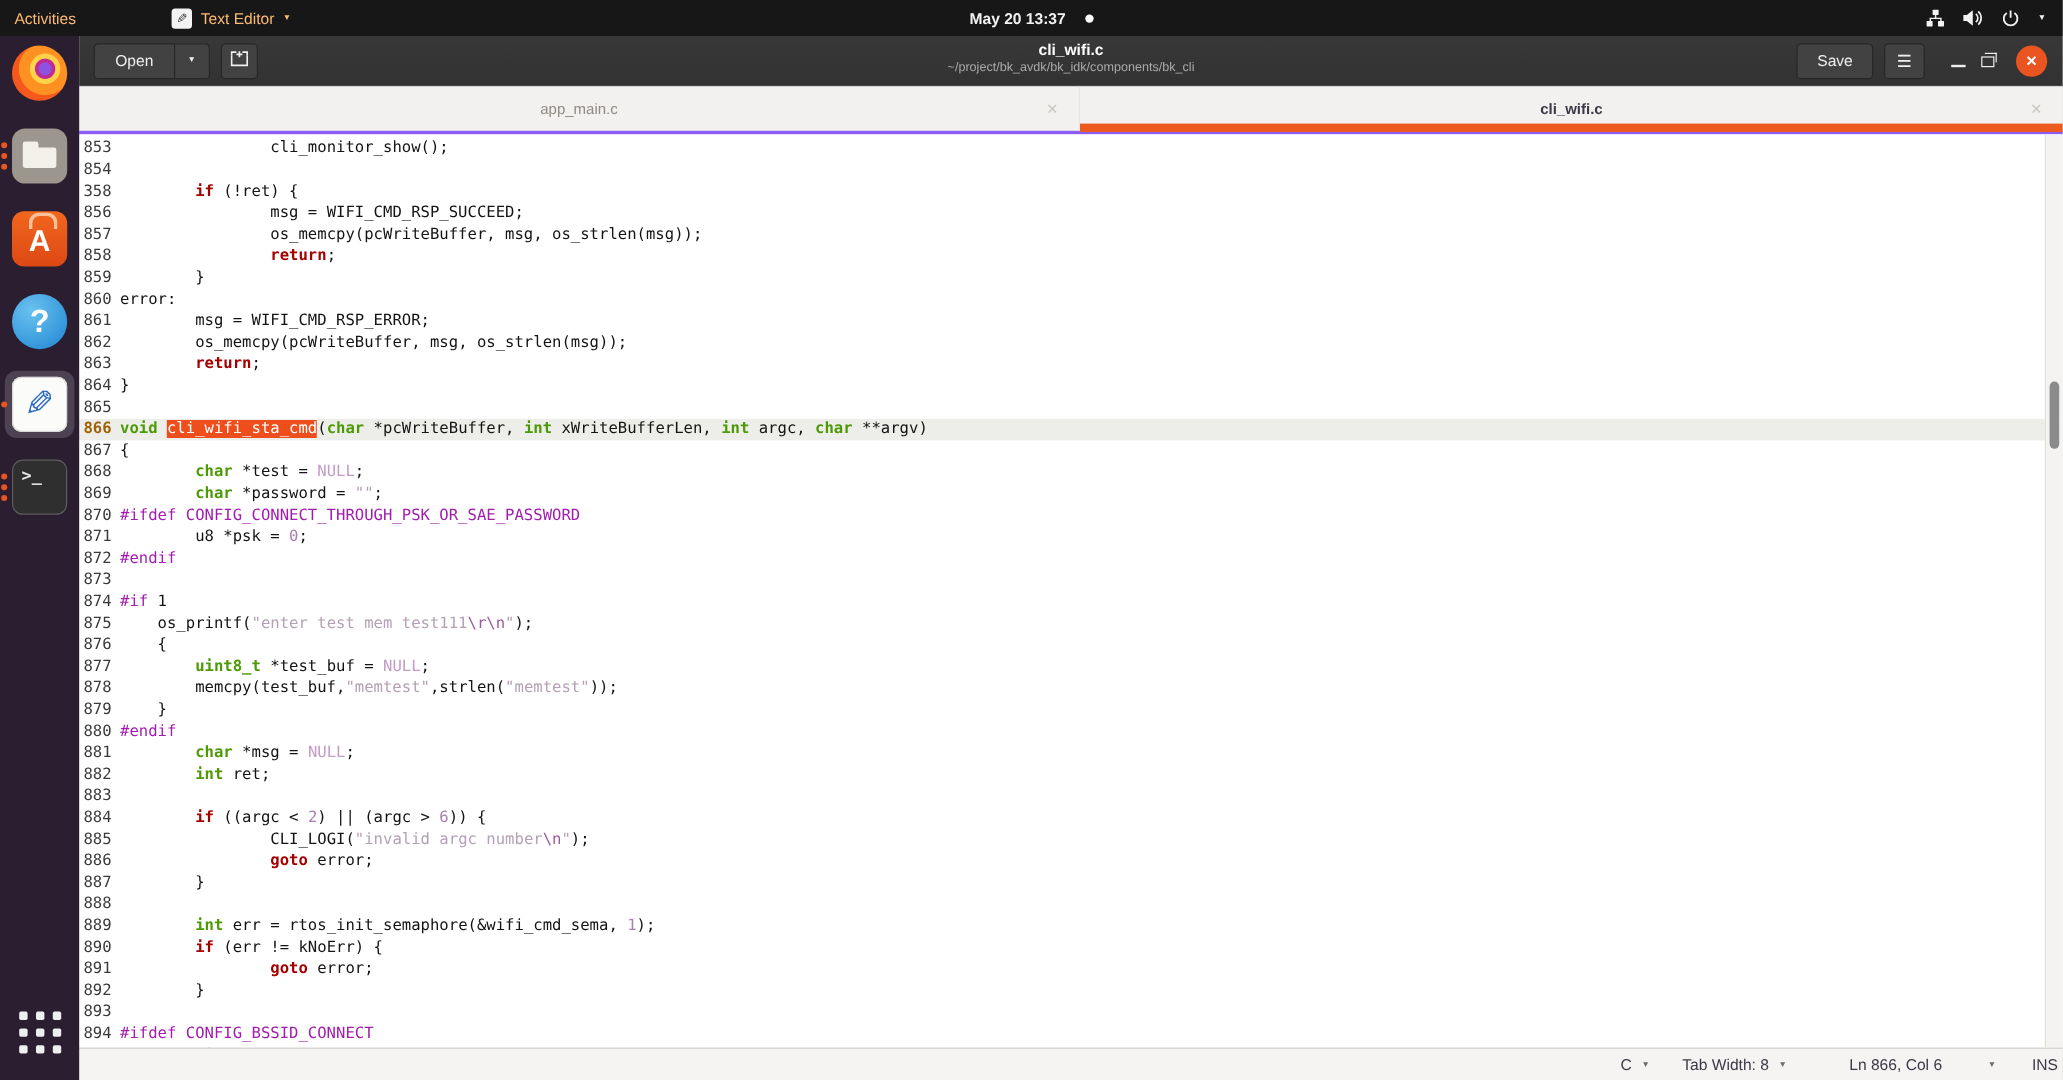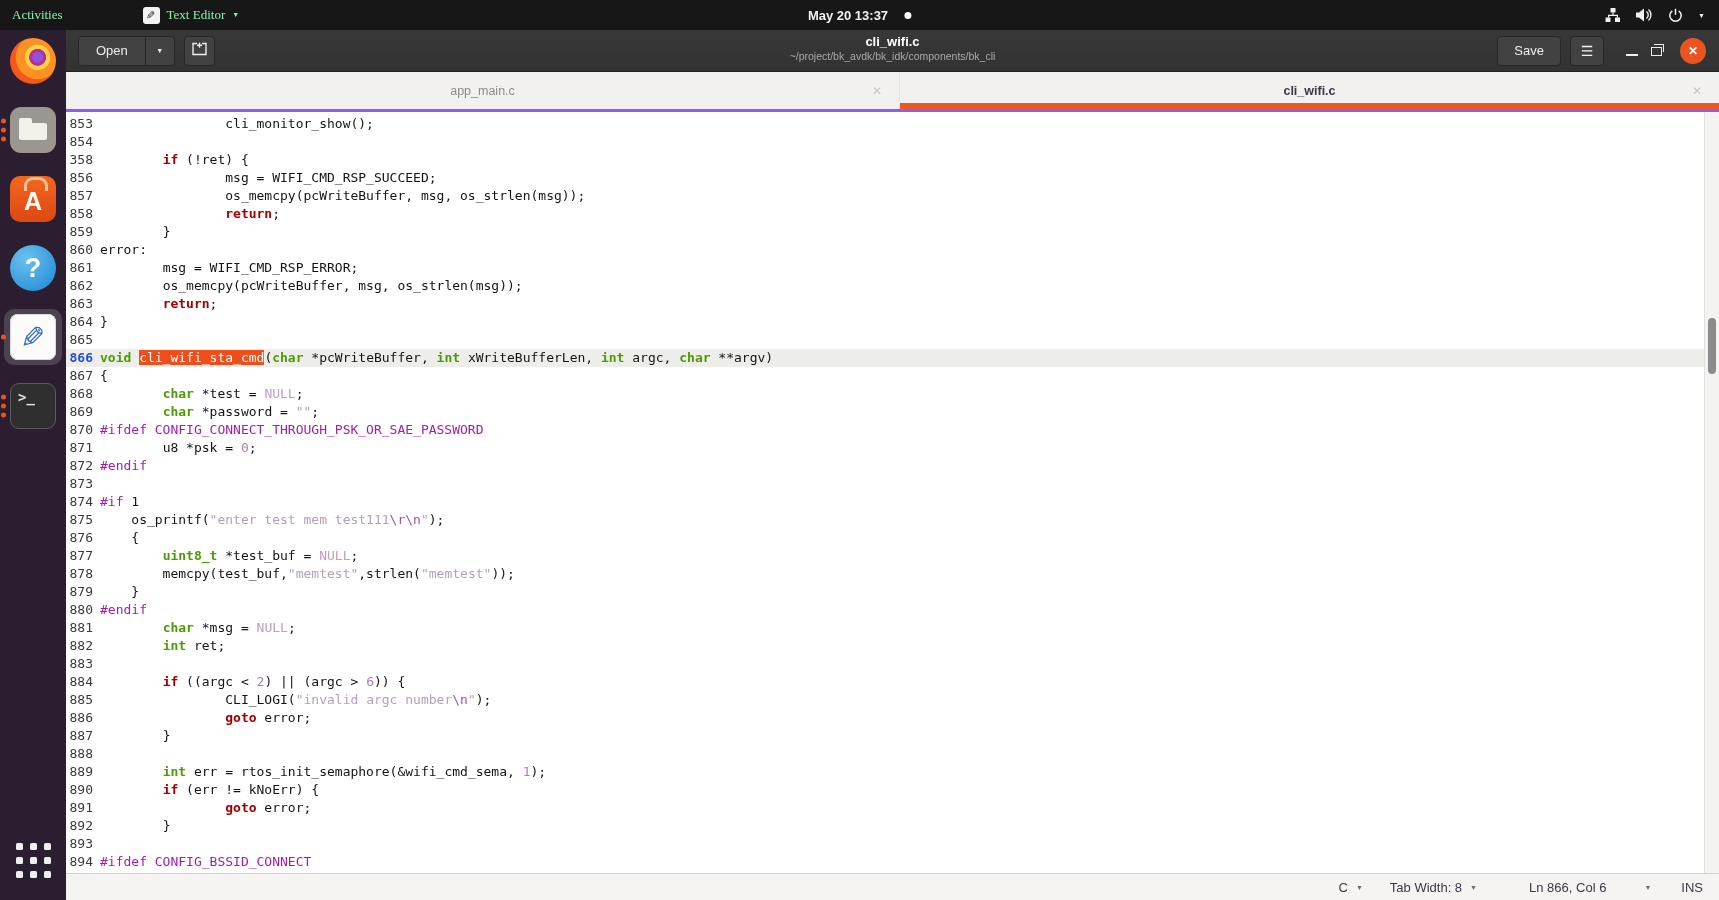--- a/index.html
+++ b/index.html
@@ -3,21 +3,21 @@
 <meta charset="utf-8">
 <style>
   * { margin:0; padding:0; box-sizing:border-box; }
   html,body { width:1719px; height:900px; overflow:hidden; background:#000; }
   .screen { position:relative; width:1719px; height:900px; font-family:"Liberation Sans",sans-serif; background:#fff; }
 
   
   .topbar { position:absolute; left:0; top:0; width:1719px; height:30px; background:#171717; color:#f2f2f2;
             display:flex; align-items:center; font-size:13px; z-index:30; }
   .tb-left { display:flex; align-items:center; height:100%; }
-  .tb-item { background:none; border:none; color:#86efac; font-size:13px; font-family:Liberation Serif, serif; height:100%;
+  .tb-item { background:none; border:none; color:#fdba74; font-size:13px; font-family:Liberation Sans, sans-serif; height:100%;
              padding:0 12px; display:flex; align-items:center; gap:7px; cursor:default; }
   .tb-app { margin-left:56px; }
   .app-ico { width:17px; height:17px; background:#f3f3f3; border-radius:3px; display:inline-flex;
              align-items:center; justify-content:center; }
   .app-ico::before { content:"✎"; font-size:11px; color:#2f2f2f; transform:scaleX(-1); }
   .tb-center { position:absolute; left:50%; top:0; transform:translateX(-50%); height:100%;
                display:flex; align-items:center; gap:16px; font-weight:bold; }
   .notif-dot { width:7px; height:7px; border-radius:50%; background:#ffffff; }
   .tb-right { margin-left:auto; height:100%; display:flex; align-items:center; gap:15px; padding:0 14px; }
   .tb-right svg { display:block; }
@@ -97,21 +97,21 @@
          color:#c9c5c0; font-size:12px; cursor:default; }
 
   
   .editor { position:absolute; left:0; top:82px; right:0; bottom:27px; background:#ffffff; overflow:hidden; }
   .code-lines { padding-top:3px; }
   .line { display:flex; height:18px; line-height:18px; font-family:"DejaVu Sans Mono",monospace; font-size:13px;
           color:#141414; white-space:pre; }
   .line .ln { flex:0 0 34px; text-align:right; padding-right:7px; color:#3a3a3a; }
   .line .code { flex:1; tab-size:8; -moz-tab-size:8; }
   .line.current { background:#ededea; }
-  .line.current .ln { font-weight:bold; color:#1d4ed8; }
+  .line.current .ln { font-weight:bold; color:#a16207; }
   .tok-kw { color:#a40000; font-weight:bold; }
   .tok-ty { color:#4e9a06; font-weight:bold; }
   .tok-num { color:#a97fad; }
   .tok-nul { color:#c49bc4; }
   .tok-str { color:#b5a0b5; }
   .tok-esc { color:#9c5a9c; }
   .tok-pp  { color:#a21caf; }
   .tok-hl  { background:#ee4e1b; color:#ffffff; }
 
   .scrollbar { position:absolute; right:0; top:0; bottom:0; width:15px; background:#f4f3f2;
@@ -121,21 +121,21 @@
   
   .statusbar { position:absolute; left:0; right:0; bottom:0; height:27px; background:#f5f4f2;
                border-top:1px solid #d4d1cd; display:flex; align-items:center; justify-content:flex-end;
                font-size:13px; color:#3d3846; }
   .sb-item { background:none; border:none; font-family:inherit; font-size:13px; color:#3d3846;
              display:inline-flex; align-items:center; gap:8px; cursor:default; }
   .sb-lang { margin-right:27px; }
   .sb-tabw { margin-right:52px; }
   .sb-pos  { margin-right:38px; }
   .sb-goto { margin-right:30px; }
-  .sb-ins  { margin-right:16px; }
+  .sb-ins  { margin-right:4px; }
 </style>
 </head>
 <body>
 
 <div class="screen">
 
   <header class="topbar">
     <div class="tb-left">
       <button class="tb-item">Activities</button>
       <button class="tb-item tb-app">

